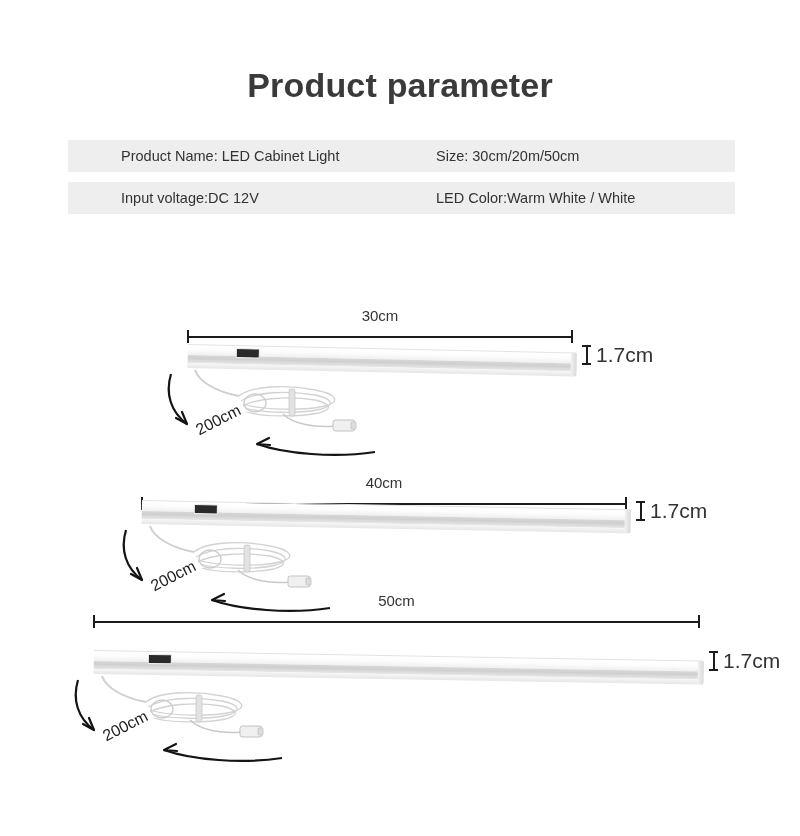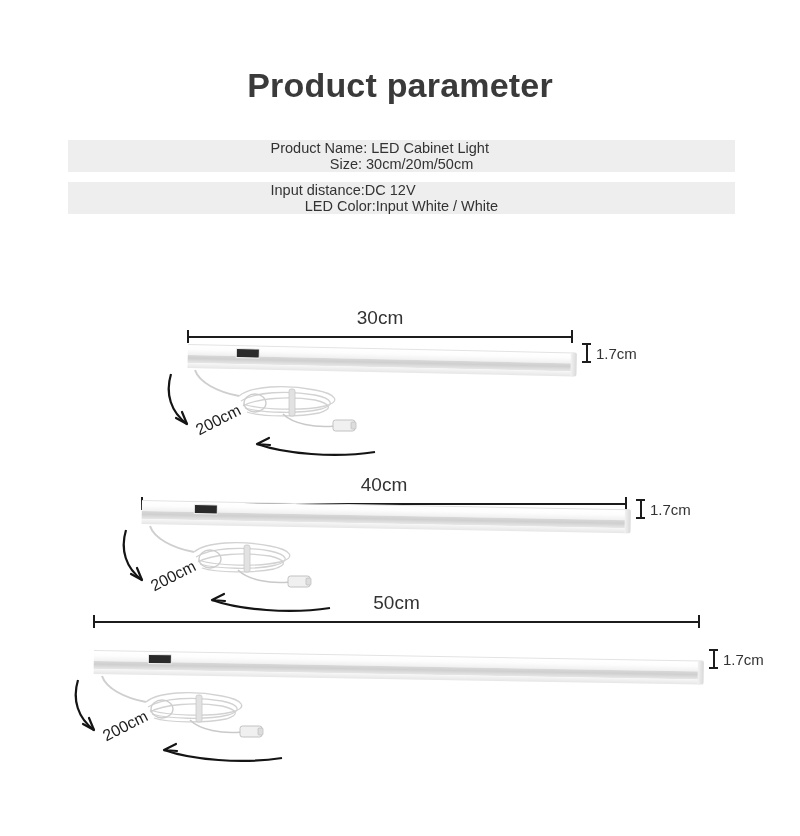--- a/index.html
+++ b/index.html
@@ -15,21 +15,21 @@
   .title{
     position:absolute;left:0;top:66px;width:800px;
     text-align:center;font-size:34px;font-weight:bold;
     color:#3a3a3a;letter-spacing:0.2px;
   }
 
   
   .spec-table{position:absolute;left:68px;top:140px;width:667px;}
   .spec-row{
     position:relative;height:32px;background:#eeeeee;
-    margin-bottom:10px;display:flex;align-items:center;flex-direction:column;
+    margin-bottom:10px;display:flex;align-items:center;
   }
   .spec-cell{
     font-size:14.5px;color:#333333;white-space:nowrap;
   }
   .spec-cell.left{margin-left:53px;width:315px;}
   .spec-cell.right{margin-left:0;}
 
   
   .product{position:absolute;}
 
@@ -38,21 +38,21 @@
     position:absolute;left:0;top:6px;height:1.6px;width:100%;
     background:#1c1c1c;
   }
   .dim-line .tick{
     position:absolute;top:0;width:1.6px;height:13px;background:#1c1c1c;
   }
   .dim-line .tick.l{left:0;}
   .dim-line .tick.r{right:0;}
   .dim-label{
     position:absolute;top:-23px;width:100%;text-align:center;
-    font-size:19px;color:#333333;
+    font-size:15px;color:#333333;
   }
 
   
   .led-bar{position:absolute;}
   .led-bar .top{
     position:absolute;left:0;top:0;width:100%;height:11px;
     background:linear-gradient(#ffffff 0%,#fdfdfd 45%,#f0f0f0 100%);
     border-top:1px solid #e3e3e3;
     box-sizing:border-box;
   }
@@ -78,21 +78,21 @@
   .h-mark{position:absolute;display:flex;align-items:center;}
   .h-mark .ibeam{position:relative;width:9px;height:20px;margin-right:5px;}
   .h-mark .ibeam .v{
     position:absolute;left:4px;top:0;width:1.6px;height:20px;background:#1c1c1c;
   }
   .h-mark .ibeam .cap{
     position:absolute;left:0;width:9px;height:1.6px;background:#1c1c1c;
   }
   .h-mark .ibeam .cap.t{top:0;}
   .h-mark .ibeam .cap.b{bottom:0;}
-  .h-mark .txt{font-size:15px;color:#333333;white-space:nowrap;}
+  .h-mark .txt{font-size:21px;color:#333333;white-space:nowrap;}
 
   
   .cable{position:absolute;}
   .cable svg{display:block;overflow:visible;}
 
   .len-label{
     position:absolute;font-size:16px;color:#1c1c1c;
     transform:rotate(-27deg);transform-origin:left center;
     white-space:nowrap;font-weight:400;
   }
@@ -106,22 +106,22 @@
 
   <div class="spec-table">
 
     <div class="spec-row">
       <div class="spec-cell left">Product Name: LED Cabinet Light</div>
       <div class="spec-cell right">Size: 30cm/20m/50cm</div>
     </div>
 
 
     <div class="spec-row">
-      <div class="spec-cell left">Input distance:DC 12V</div>
-      <div class="spec-cell right">LED Color:Input White / White</div>
+      <div class="spec-cell left">Input voltage:DC 12V</div>
+      <div class="spec-cell right">LED Color:Warm White / White</div>
     </div>
 
   </div>
 
   <div class="product" style="left:0;top:0;">
 
     <div class="dim-line" style="left:187px;top:330px;width:386px;">
       <div class="bar"></div>
       <div class="tick l"></div>
       <div class="tick r"></div>

